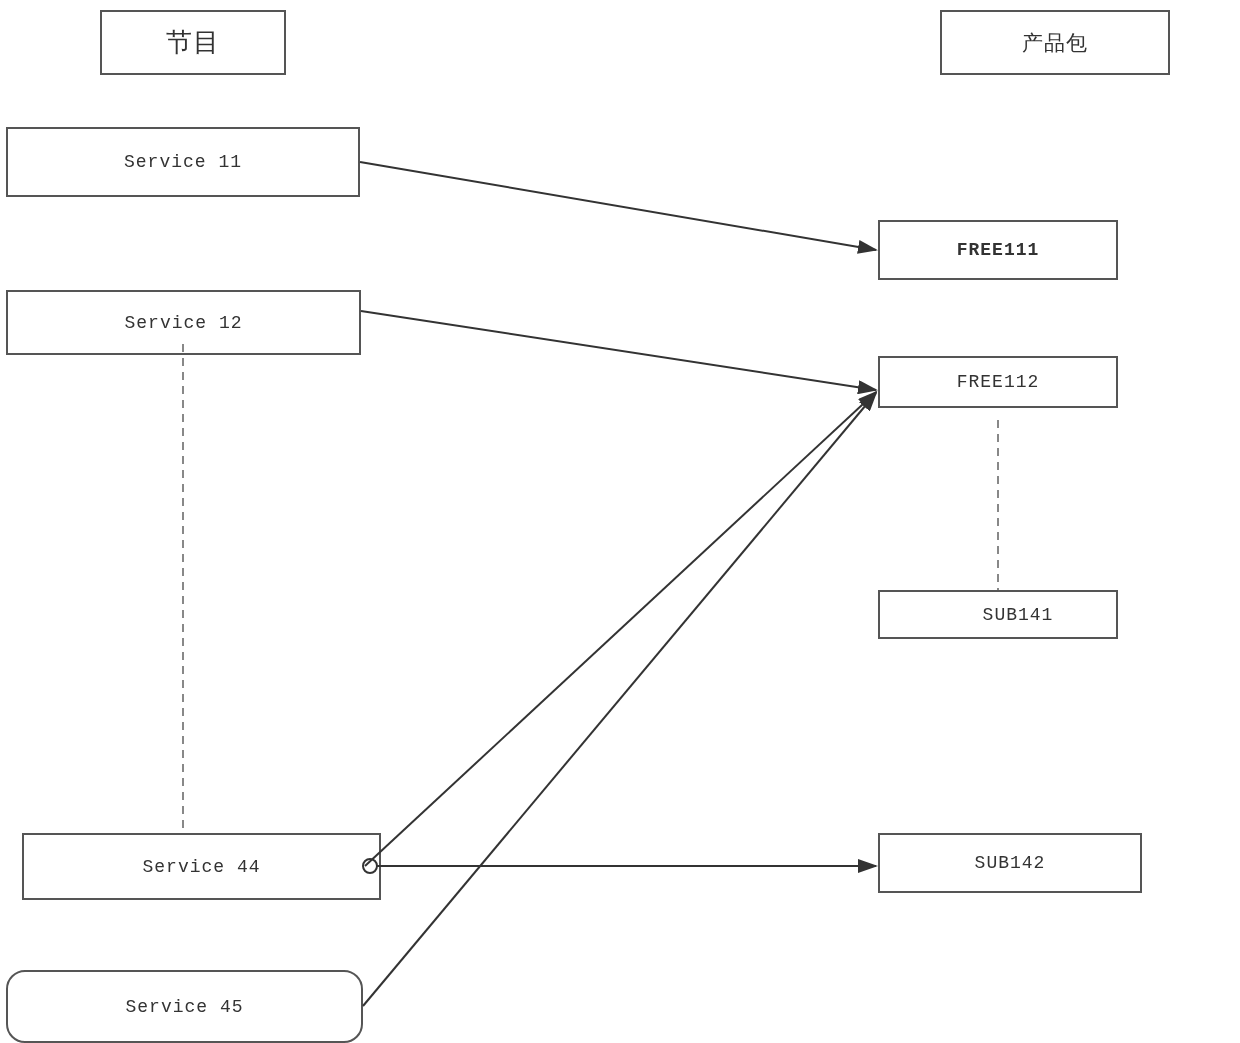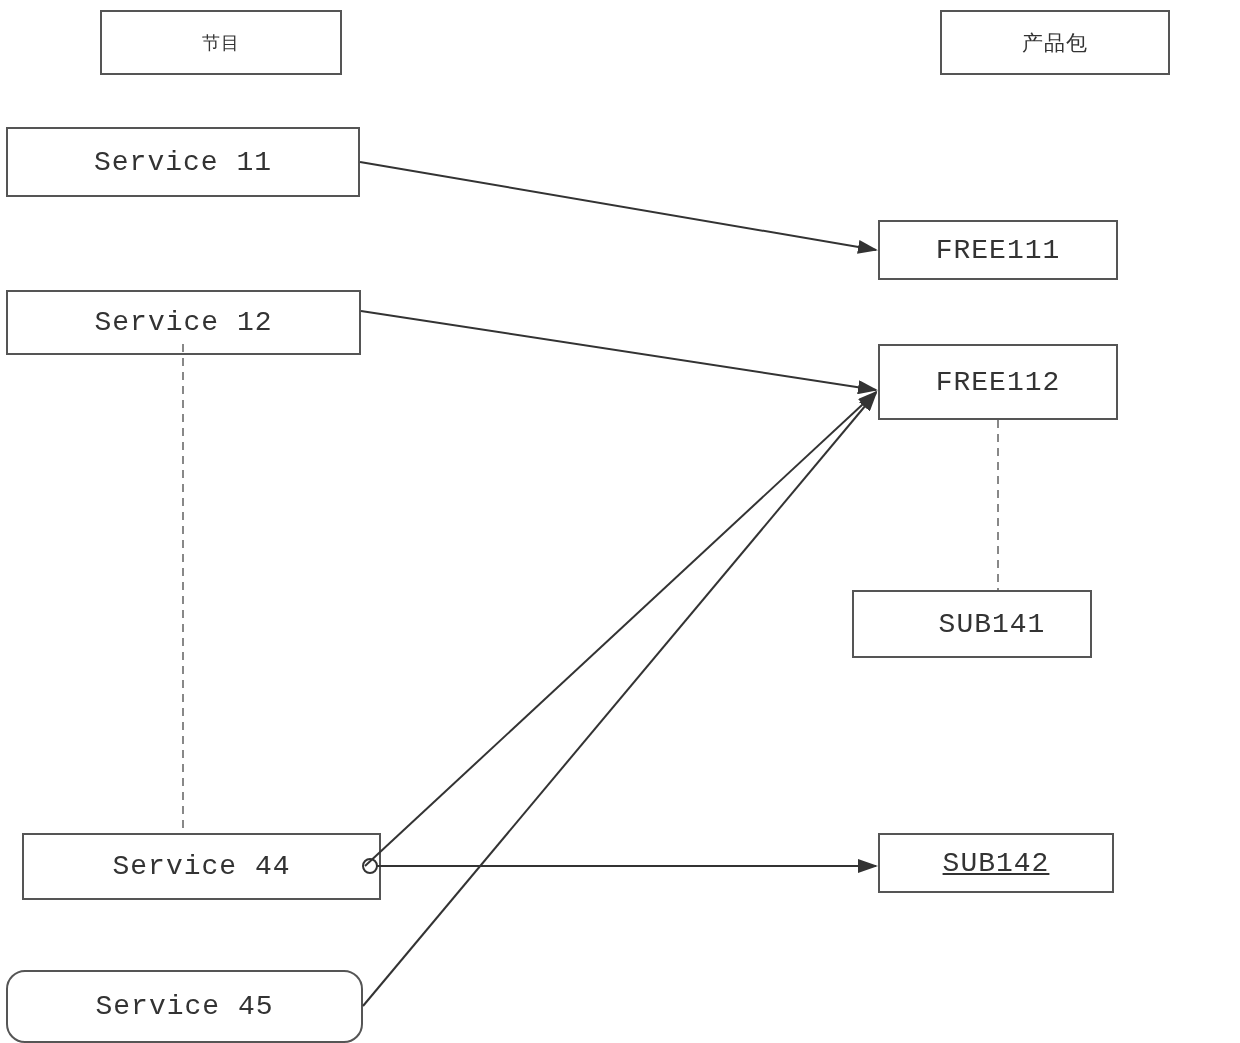--- a/index.html
+++ b/index.html
@@ -18,69 +18,69 @@
       height: 1043px;
     }
 
     .node-box {
       position: absolute;
       border: 2px solid #555;
       background: #fff;
       display: flex;
       align-items: center;
       justify-content: center;
-      font-size: 28px;
+      font-size: 18px;
       letter-spacing: 1px;
       color: #333;
     }
 
     svg.connections {
       position: absolute;
       top: 0;
       left: 0;
       width: 1240px;
       height: 1043px;
       pointer-events: none;
     }
   </style>
 </head>
 <body>
 
 <div class="diagram-container">
 
-  <div class="node-box" style="left:100px; top:10px; width:242px; height:65px; font-size:18px;">
+  <div class="node-box" style="left:100px; top:10px; width:186px; height:65px; font-size:26px;">
     <span>节目</span>
   </div>
   <div class="node-box" style="left:940px; top:10px; width:230px; height:65px; font-size:21px;">
     <span>产品包</span>
   </div>
 
   <div class="node-box" style="left:6px; top:127px; width:354px; height:70px;">
     <span>Service 11</span>
   </div>
   <div class="node-box" style="left:6px; top:290px; width:355px; height:65px;">
     <span>Service 12</span>
   </div>
   <div class="node-box" style="left:12px; top:833px; width:359px; height:67px;margin-left:10px;">
     <span>Service 44</span>
   </div>
   <div class="node-box" style="left:6px; top:970px; width:357px; height:73px;border-radius:19px;">
     <span>Service 45</span>
   </div>
 
-  <div class="node-box" style="left:878px; top:220px; width:240px; height:60px;">
+  <div class="node-box" style="left:878px; top:220px; width:240px; height:60px;font-weight:bold;">
     <span>FREE111</span>
   </div>
-  <div class="node-box" style="left:878px; top:344px; width:240px; height:76px;">
+  <div class="node-box" style="left:878px; top:356px; width:240px; height:52px;">
     <span>FREE112</span>
   </div>
-  <div class="node-box" style="left:852px; top:590px; width:240px; height:68px;padding-left:40px;">
+  <div class="node-box" style="left:878px; top:590px; width:240px; height:49px;padding-left:40px;">
     <span>SUB141</span>
   </div>
-  <div class="node-box" style="left:878px; top:833px; width:236px; height:60px;text-decoration:underline;">
+  <div class="node-box" style="left:878px; top:833px; width:264px; height:60px;">
     <span>SUB142</span>
   </div>
 
   <svg class="connections">
     <defs>
       <marker id="arrowhead" markerWidth="10" markerHeight="7" refX="9" refY="3.5" orient="auto">
         <polygon points="0 0, 10 3.5, 0 7" fill="#333"></polygon>
       </marker>
       <marker id="arrowhead-mid" markerWidth="10" markerHeight="7" refX="9" refY="3.5" orient="auto">
         <polygon points="0 0, 10 3.5, 0 7" fill="#333"></polygon>

